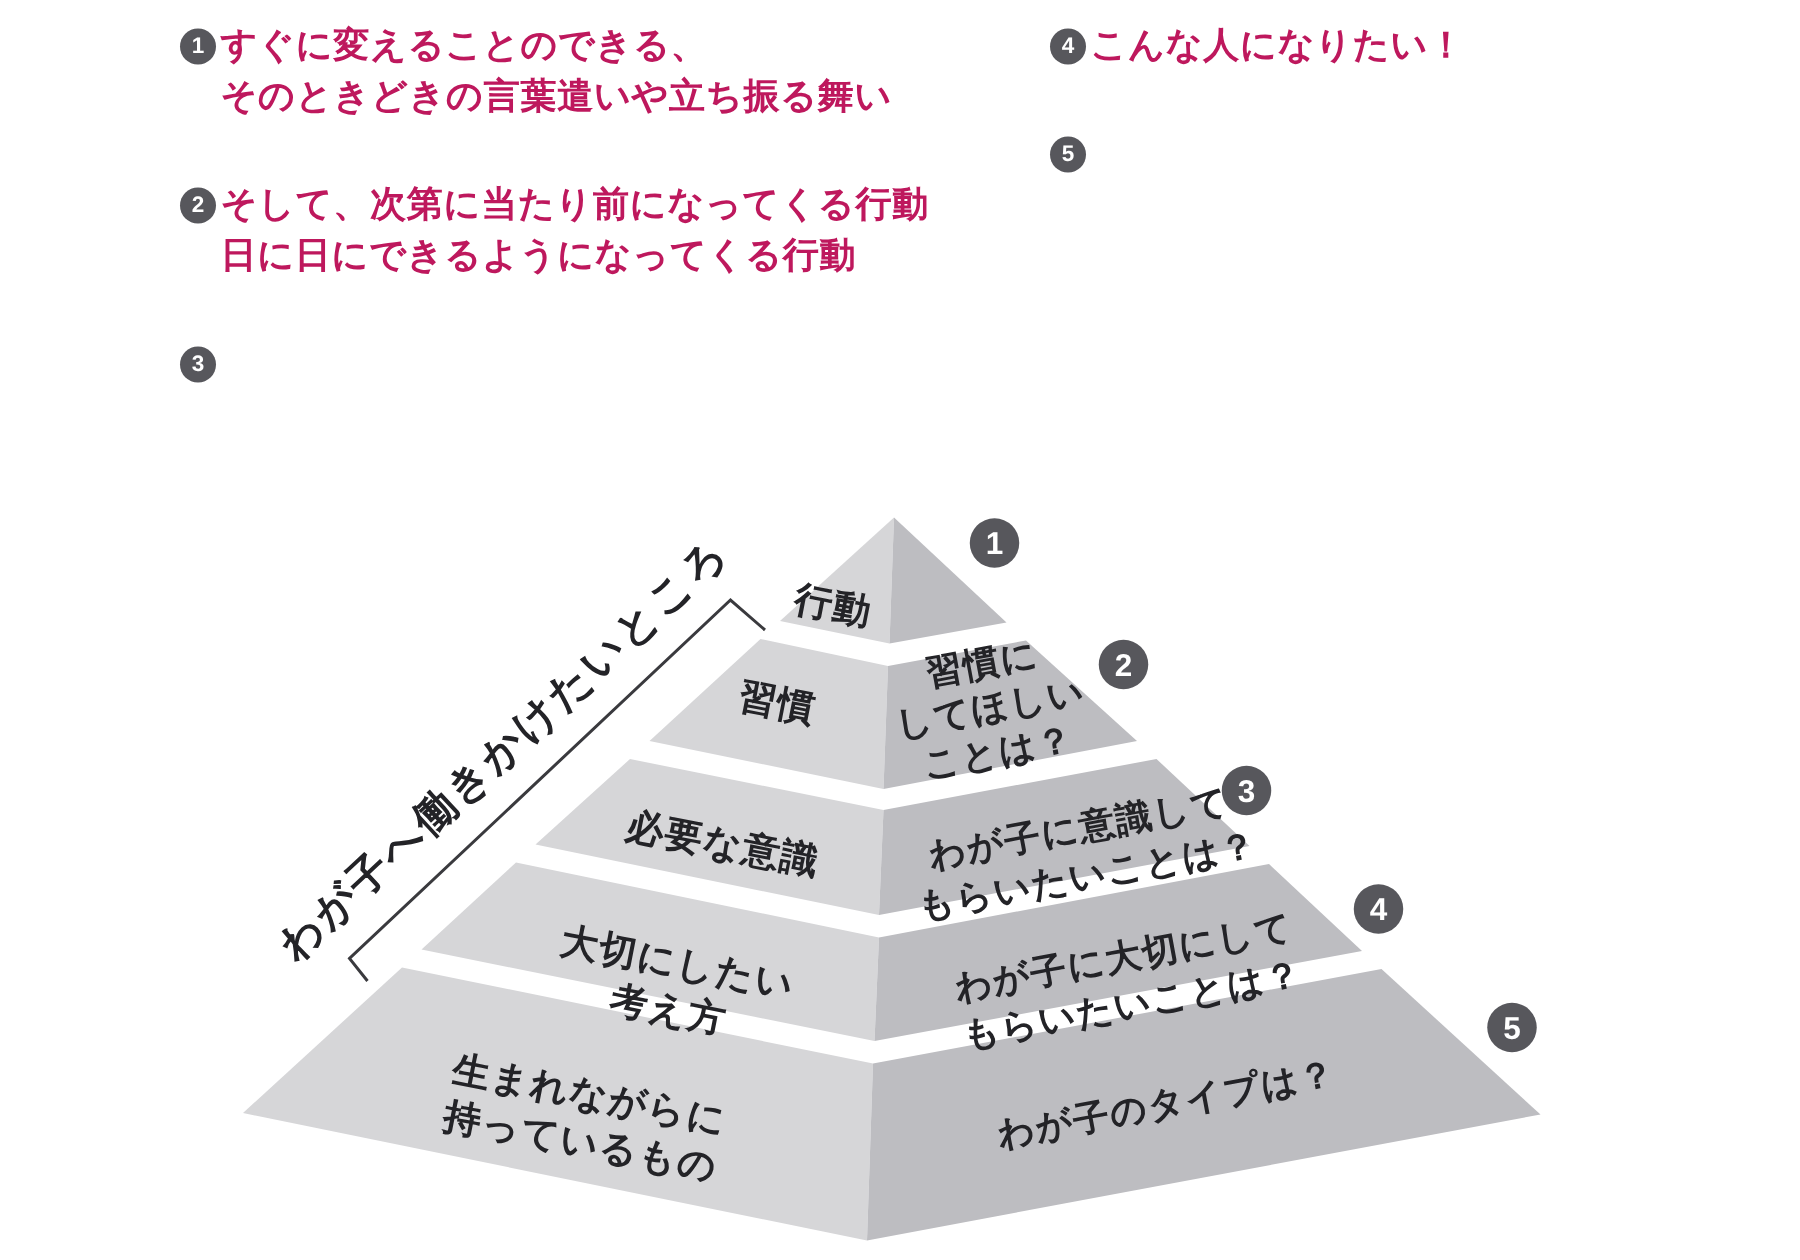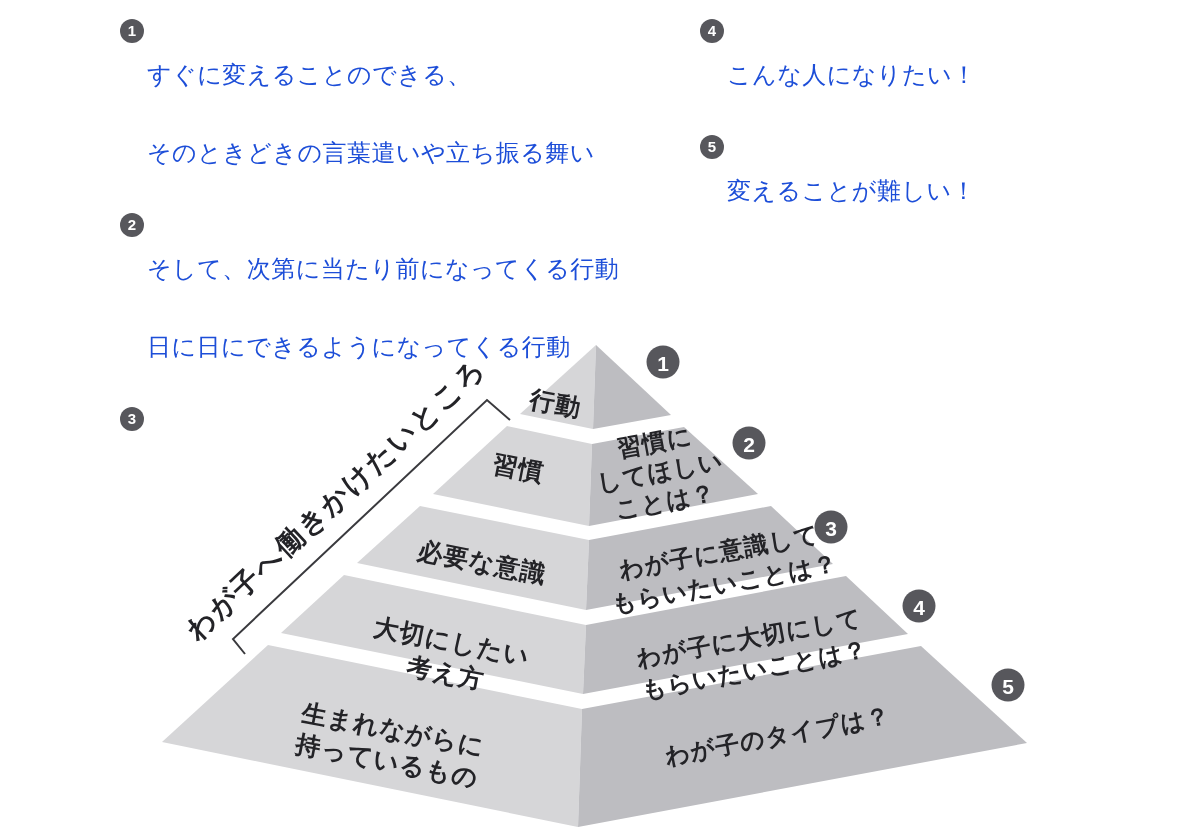--- a/index.html
+++ b/index.html
@@ -25,26 +25,25 @@
     font-size: 15px;
     font-weight: bold;
     text-align: center;
     line-height: 24px;
     margin-top: 5px;
     margin-right: 3px;
   }
   .legend-lines { display: block; }
   .legend-line {
     font-size: 24px;
-    font-weight: 400;
+    font-weight: 700;
     line-height: 34px;
     letter-spacing: 0.5px;
     white-space: nowrap;
-    color: #1d4ed8;
-    margin-top: 44px;
+    color: #be185d;
   }
   .pyramid-svg { position: absolute; left: 0; top: 0; }
   .face-label {
     font-size: 25px;
     font-weight: 700;
     letter-spacing: 1px;
   }
   .face-label-right { font-size: 24px; }
   .side-label {
     font-size: 28px;
@@ -83,23 +82,20 @@
 
   <div class="legend legend-right">
     <div class="legend-item">
       <span class="badge">4</span>
       <div class="legend-lines">
         <div class="legend-line">こんな人になりたい！</div>
       </div>
     </div>
     <div class="legend-item">
       <span class="badge">5</span>
-      <div class="legend-lines">
-        <div class="legend-line">変えることが難しい！</div>
-      </div>
     </div>
   </div>
 
   <svg class="pyramid-svg" width="1200" height="840" viewBox="0 0 1200 840">
 
     <polygon points="596,345 520,414 593,429" fill="#d6d6d8"></polygon>
     <polygon points="596,345 593,429 671,415" fill="#bdbdc1"></polygon>
 
     <polygon points="507,426 592,444 589,526 433,494" fill="#d6d6d8"></polygon>
     <polygon points="592,444 684,427 758,494 589,526" fill="#bdbdc1"></polygon>

